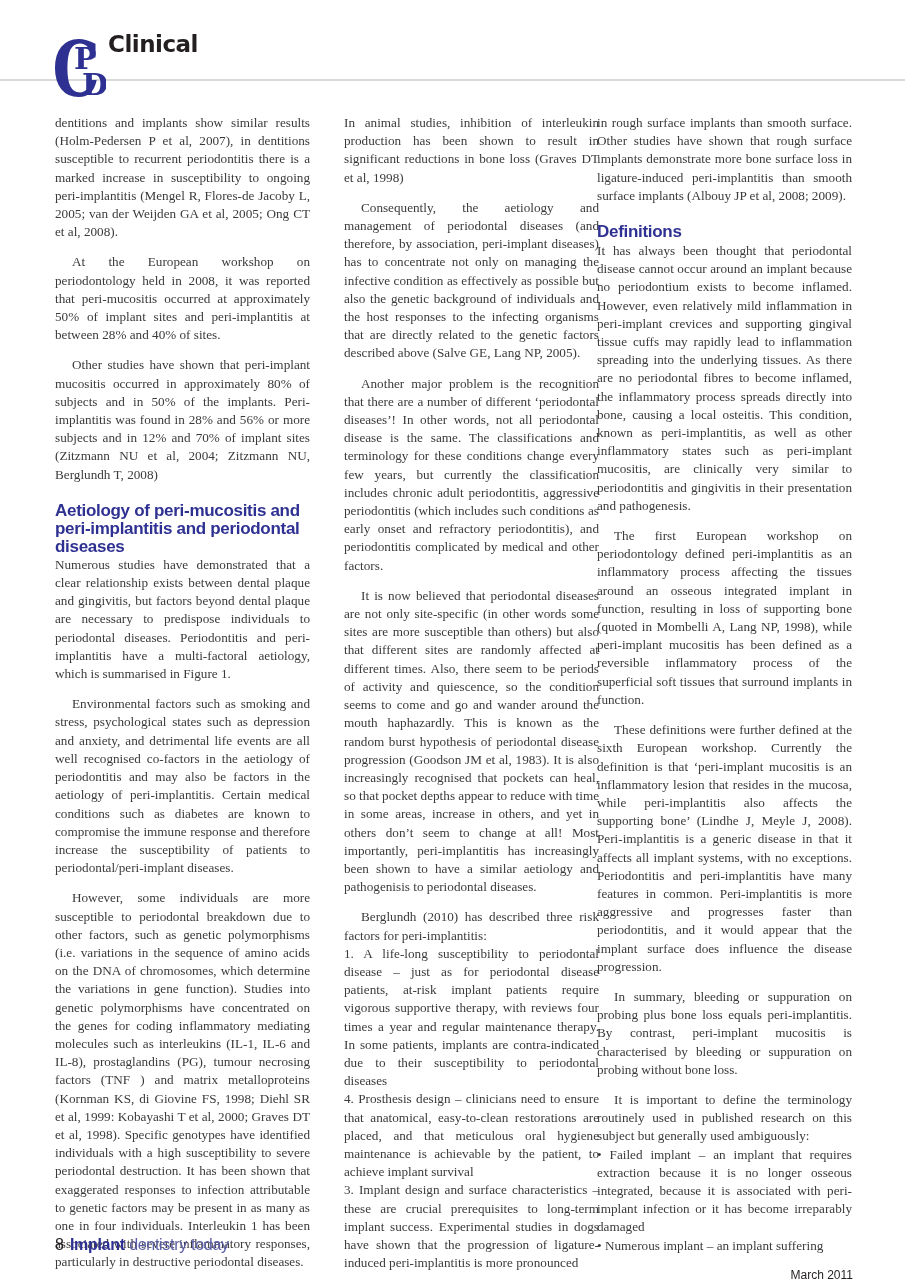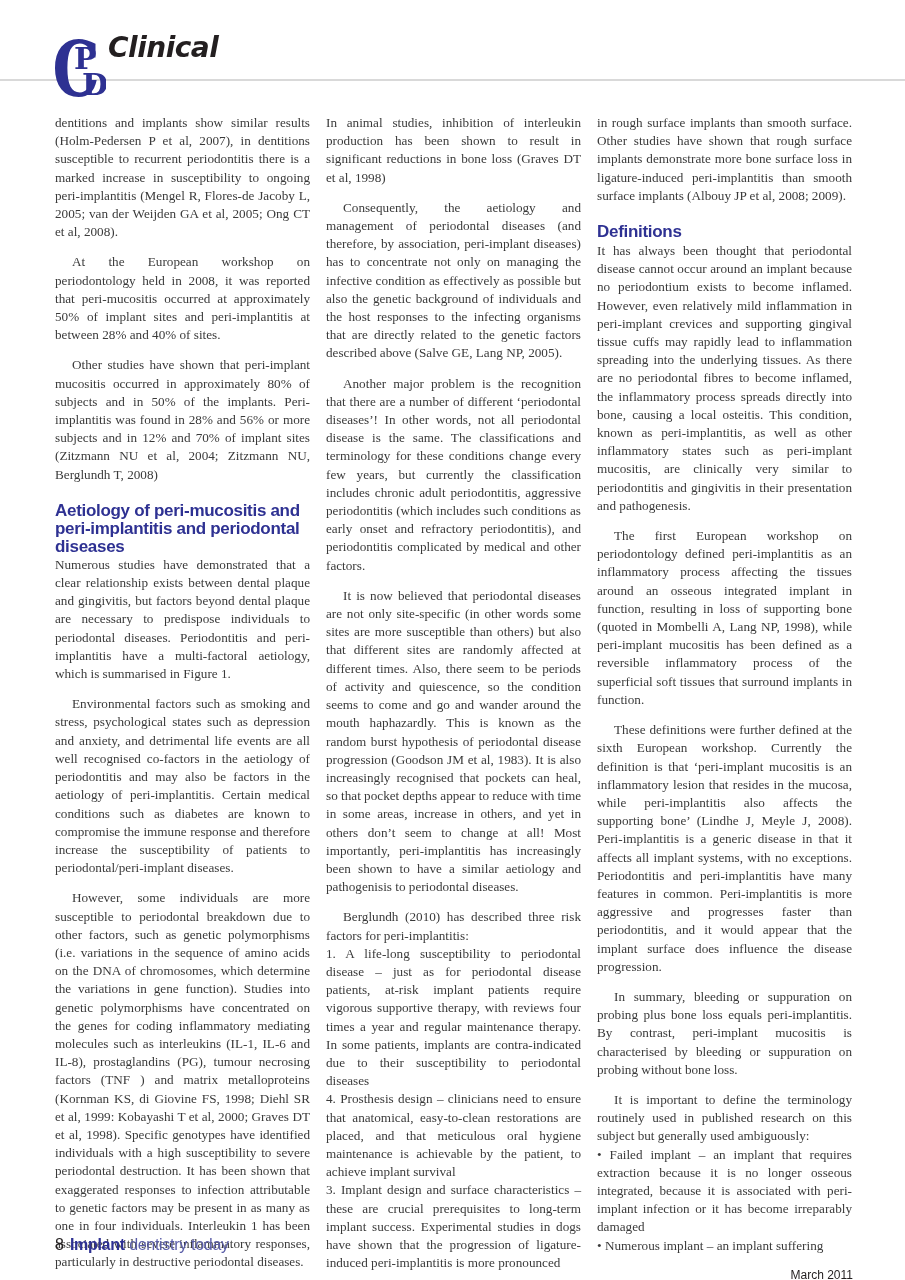--- a/index.html
+++ b/index.html
@@ -2,26 +2,26 @@
 <html><head>
   <meta charset="utf-8">
   <style>
     html, body { margin: 0; padding: 0; background: #ffffff; }
     body { width: 905px; height: 1280px; position: relative; overflow: hidden; }
     .page { position: absolute; left: 0; top: 0; width: 905px; height: 1280px; }
 
     
     .header-rule { position: absolute; left: 0; top: 79px; width: 905px; height: 2px; background: #d9d9d9; }
     .logo { position: absolute; left: 54px; top: 34px; width: 52px; height: 68px; }
-    .section-title { position: absolute; left: 108px; top: 31px; font-family: "DejaVu Sans", sans-serif; font-weight: bold; font-size: 28px; color: #231f20; letter-spacing: -0.5px; font-style: italic; }
+    .section-title { position: absolute; left: 108px; top: 31px; font-family: "DejaVu Sans", sans-serif; font-weight: bold; font-size: 23px; color: #231f20; letter-spacing: -0.5px; }
 
     
     .col { position: absolute; top: 114px; width: 255px; font-family: "Liberation Serif", serif; font-size: 13.2px; line-height: 18.2px; color: #3a3a3a; text-align: justify; }
     .col-1 { left: 55px; }
-    .col-2 { left: 326px; }
+    .col-2 { left: 344px; }
     .col-3 { left: 597px; }
     .col p { margin: 0; }
     .col p.indent { text-indent: 17px; margin-top: 12px; }
     .col h2 { margin: 0; font-family: "Liberation Sans", sans-serif; font-weight: bold; color: #2e3192; font-size: 17px; line-height: 18px; text-align: left; letter-spacing: -0.3px; }
     .col h2.h-aetiology { margin-top: 18px; }
     .col h2.h-definitions { margin-top: 18px; margin-bottom: 1px; }
 
     
     .footer-left { position: absolute; left: 55px; top: 1236px; font-family: "Liberation Sans", sans-serif; font-size: 16px; color: #231f20; }
     .footer-left .pg { margin-right: 6px; }

